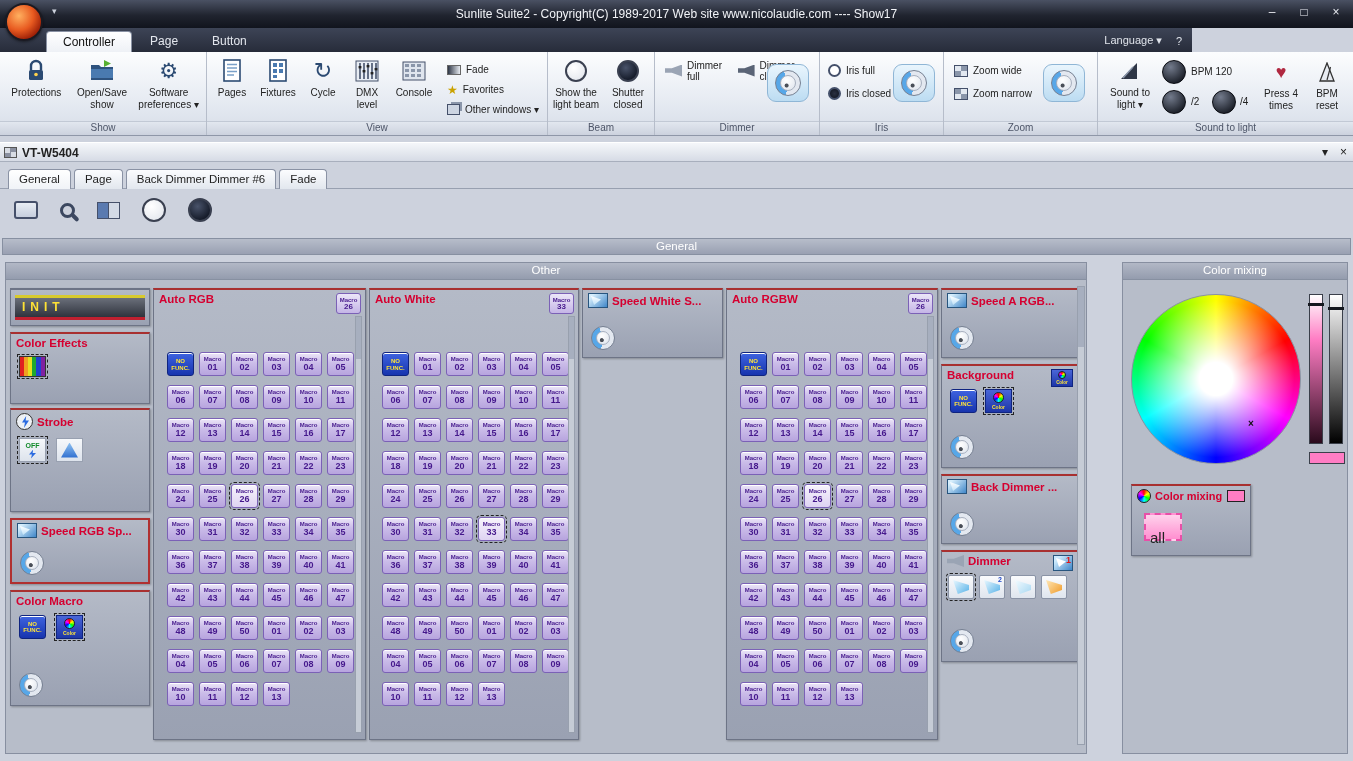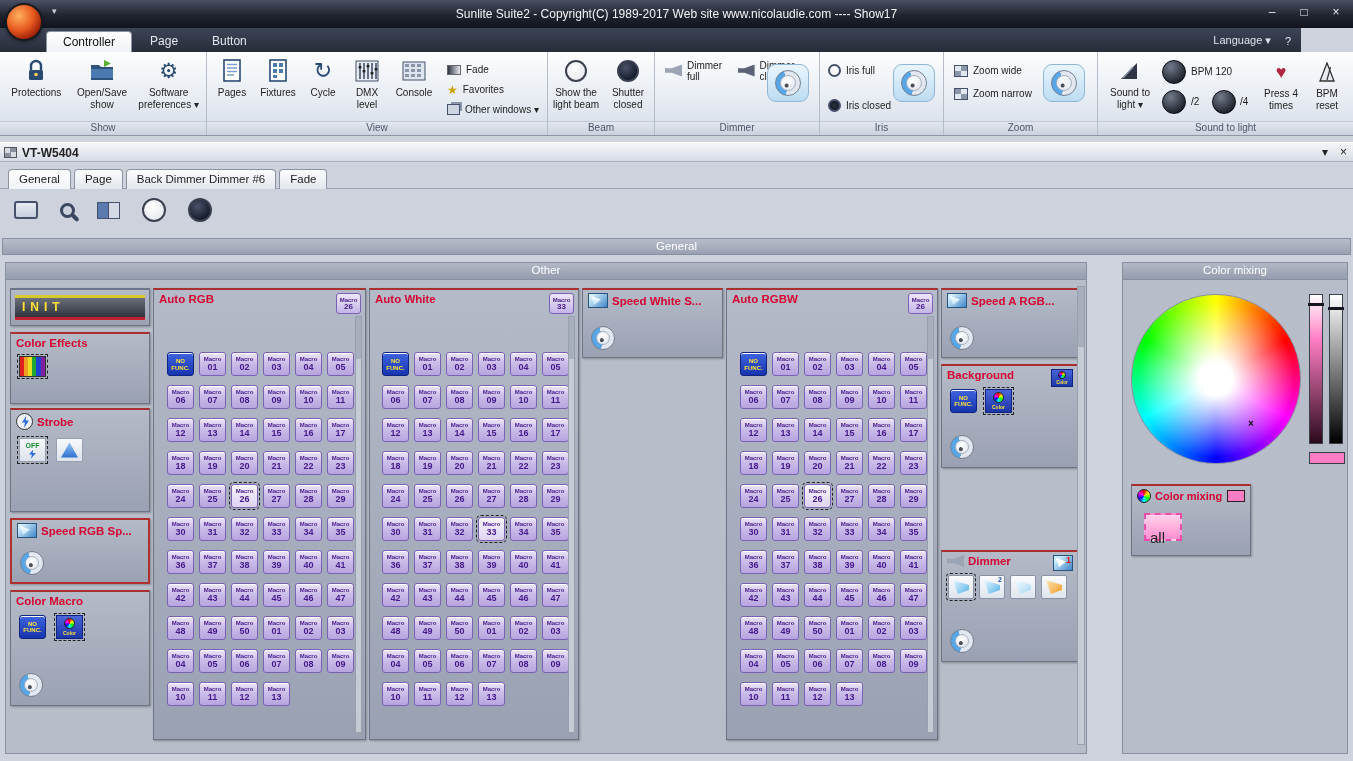--- a/index.html
+++ b/index.html
@@ -11,21 +11,21 @@
     background:linear-gradient(#4a5163,#20242f 55%,#11141d); color:#fff; z-index:5; }
   .titlebar .ttext { position:absolute; left:0; right:0; top:7px; text-align:center; font-size:12px; color:#f2f4f8; }
   .logo { position:absolute; left:5px; top:3px; width:38px; height:38px; border-radius:50%;
     background:radial-gradient(circle at 35% 32%, #ffb060, #e85a20 45%, #a02208 75%, #5a1202);
     border:2px solid #1a1a22; z-index:20; box-shadow:0 1px 3px rgba(0,0,0,.5); }
   .tb-caret { position:absolute; left:52px; top:6px; color:#cdd2dd; font-size:9px; }
   .win-controls { position:absolute; right:4px; top:4px; display:flex; gap:6px; }
   .win-controls span { width:26px; height:18px; text-align:center; line-height:17px; color:#e8eaf0; font-size:12px; }
 
   
-  .menubar { position:absolute; left:0; top:28px; width:1301px; height:24px;
+  .menubar { position:absolute; left:0; top:28px; width:1192px; height:24px;
     background:linear-gradient(#3d4456,#272c3a); }
   .mtabs { position:absolute; left:46px; top:3px; display:flex; gap:2px; height:21px; }
   .mtab { padding:3px 16px 0 16px; color:#e4e7ee; font-size:12px; }
   .mtab.active { background:linear-gradient(#ffffff,#eef1f6); color:#111; border-radius:4px 4px 0 0; border:1px solid #8a92a4; border-bottom:none; }
   .menu-right { position:absolute; right:10px; top:6px; color:#dfe3ea; font-size:11px; display:flex; gap:14px; align-items:center; }
 
   
   .ribbon { position:absolute; left:0; top:52px; width:1353px; height:84px;
     background:linear-gradient(#fcfdfe,#e4e9f1 65%,#d6dce7); border-bottom:1px solid #8f97a8; }
   .rgroup { position:absolute; top:0; bottom:0; border-right:1px solid #b6bdca; }
@@ -336,21 +336,21 @@
         <span>Dimmer closed</span>
       </div>
     </div>
     <div class="knob-pad" style="position:absolute;right:10px;top:12px;">
       <span class="knob sz26"></span>
     </div>
     <div class="rgroup-label">Dimmer</div>
   </div>
 
   <div class="rgroup" style="left:820px;width:124px">
-    <div style="position:absolute;left:8px;top:10px;display:flex;flex-direction:column;gap:18px;">
+    <div style="position:absolute;left:8px;top:10px;display:flex;flex-direction:column;gap:6px;">
       <div class="rrow">
         <span style="width:13px;height:13px;border-radius:50%;border:2px solid #44506a;background:#fff"></span>
         <span>Iris full</span>
       </div>
       <div class="rrow">
         <span style="width:13px;height:13px;border-radius:50%;border:2px solid #44506a;background:radial-gradient(#2a3040,#10141f)"></span>
         <span>Iris closed</span>
       </div>
     </div>
     <div class="knob-pad" style="position:absolute;right:8px;top:12px;">
@@ -1325,20 +1325,27 @@
       <div style="display:flex;gap:8px;padding:8px 0 0 8px;">
         <div class="mbtn nofunc" style="font-size:6px;text-align:center">NO FUNC.</div>
         <div class="color-btn sel">
           <span class="wheel-mini wm11"></span>
           <span class="clabel">Color</span>
         </div>
       </div>
       <span class="knob" style="position:absolute;left:8px;bottom:8px"></span>
     </div>
 
+    <div class="grp" style="left:935px;top:194px;width:138px;height:70px">
+      <div class="grp-title">
+        <span class="blue-ic"></span>
+        <span>Back Dimmer ...</span>
+      </div>
+      <span class="knob" style="position:absolute;left:8px;bottom:7px"></span>
+    </div>
 
     <div class="grp" style="left:935px;top:270px;width:138px;height:112px">
       <div class="grp-title">
         <span class="flash-ic"></span>
         <span>Dimmer</span>
       </div>
       <div class="mini-beam-badge">
         <span class="one">1</span>
       </div>
       <div style="display:flex;gap:5px;padding:8px 0 0 6px;">

